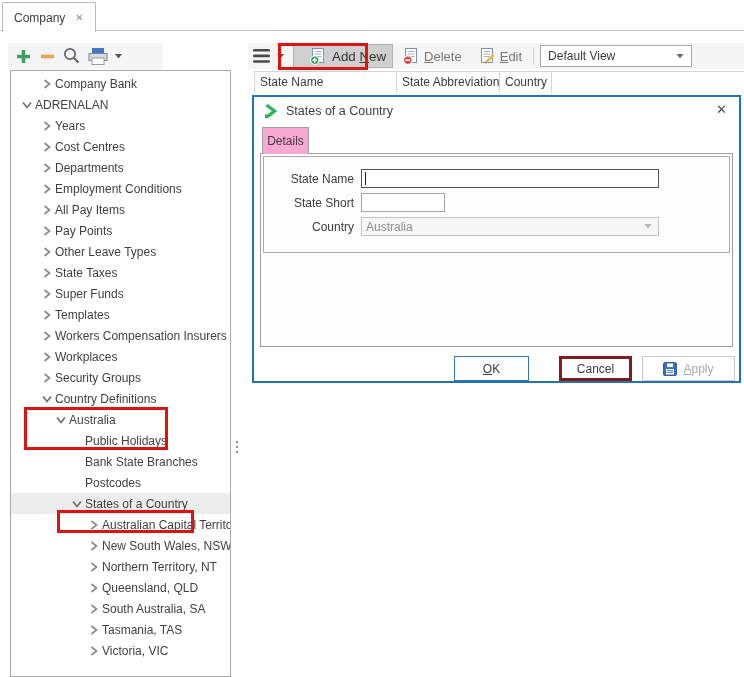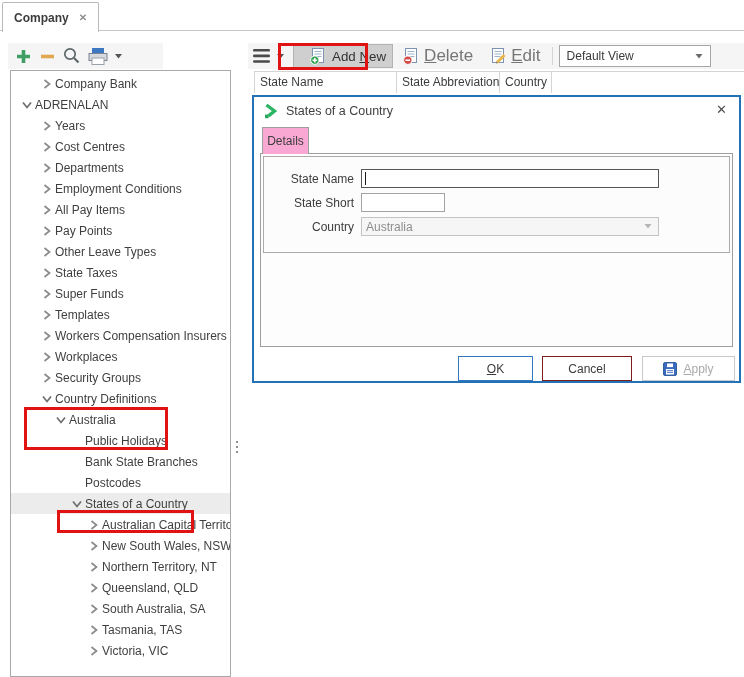--- a/index.html
+++ b/index.html
@@ -2,31 +2,31 @@
 <html><head>
 <meta charset="utf-8">
 <style>
   * { margin:0; padding:0; box-sizing:border-box; }
   html,body { width:744px; height:677px; background:#fff; overflow:hidden; }
   body { font-family:"Liberation Sans", sans-serif; font-size:12px; color:#3c3c3c; }
   #app { position:relative; width:744px; height:677px; background:#fff; }
 
   
   .tabstrip { position:absolute; left:0; top:0; width:744px; height:31px; background:#fff; border-bottom:1px solid #c6c6c6; }
-  .tab { position:absolute; left:2px; top:2px; height:30px; background:#fff; border:1px solid #b9b9b9; border-bottom:none; border-radius:2px 2px 0 0; display:flex; align-items:center; padding:0 11px; gap:10px; z-index:2;font-weight:bold; }
+  .tab { position:absolute; left:2px; top:2px; height:30px; background:#fff; border:1px solid #b9b9b9; border-bottom:none; border-radius:2px 2px 0 0; display:flex; align-items:center; padding:0 11px; gap:10px; z-index:2; }
   .tab-close { color:#8f8f8f; font-size:10px; cursor:default; }
 
   
   .lt-toolbar { position:absolute; left:8px; top:43px; width:155px; height:26px; background:#f5f5f6; display:flex; align-items:center; padding-left:6px; gap:5px; }
   .rt-toolbar { position:absolute; left:248px; top:43px; width:496px; height:26px; background:#f5f5f6; display:flex; align-items:center; padding-left:5px; }
   .tb-ico { display:flex; align-items:center; justify-content:center; }
   .caret { margin-left:1px; }
 
   .btn-addnew { display:flex; align-items:center; gap:5px; height:24px; padding:0 6px 0 16px; background:#cfcfcf; border:1px solid #b3b3b3; margin-left:9px; color:#333; }
-  .btn-flat { display:flex; align-items:center; gap:4px; height:24px; padding:0 4px; background:transparent; border:none; color:#767676; font-size:17px; }
+  .btn-flat { display:flex; align-items:center; gap:4px; height:24px; padding:0 4px; background:transparent; border:none; color:#767676; font-size:13px; }
   .btn-delete { margin-left:6px; }
   .btn-edit { margin-left:9px; }
   .tb-sep { width:1px; height:18px; background:#d4d4d4; margin:0 6px 0 7px; }
   .combo-view { width:152px; height:22px; background:#fff; border:1px solid #a6a6a6; display:flex; align-items:center; padding:8px 7px; color:#3a3a3a; justify-content:space-between; }
   .mn { text-decoration:underline; }
 
   
   .grid-header { position:absolute; left:254px; top:71px; width:490px; height:22px; display:flex; border-top:1px solid #d5d5d5; border-left:1px solid #d5d5d5; background:#fff; }
   .gh-cell { border-right:1px solid #d5d5d5; padding:0 0 0 5px; line-height:21px; color:#3c3c3c; overflow:hidden; white-space:nowrap; }
   .gh-fill { flex:1; border-right:none; }
@@ -58,21 +58,21 @@
   .f-input-wrap { position:relative; margin-left:7px; }
   .f-input { height:19px; border:1px solid #a3a3a3; background:#fff; font:inherit; padding:0 3px; outline:none; }
   .f-input.focused { border-color:#555; }
   .inp-statename { width:298px; }
   .inp-stateshort { width:84px; }
   .caret-bar { position:absolute; left:4px; top:3px; width:1px; height:13px; background:#1a1a1a; }
   .combo-country { width:298px; height:19px; margin-left:7px; border:1px solid #c3c3c3; background:#f6f6f6; color:#8e8e8e; display:flex; align-items:center; justify-content:space-between; padding:0 6px 0 4px; }
   .dlg-buttons { position:absolute; left:0; right:4px; top:259px; height:25px; display:flex; justify-content:flex-end; align-items:center; }
   .dbtn { height:25px; display:flex; align-items:center; justify-content:center; background:#fff; font:inherit; color:#3a3a3a; }
   .btn-ok { width:75px; border:1px solid #3277bb; }
-  .btn-cancel { width:90px; border:1px solid #7f1d1d; margin-left:9px; }
+  .btn-cancel { width:73px; border:3px solid #7f1d1d; margin-left:30px; }
   .btn-apply { width:93px; border:1px solid #c9c9c9; margin-left:10px; color:#a9a9a9; gap:6px; }
 
   
   .anno { position:absolute; border:3px solid #e01212; background:transparent; z-index:50; pointer-events:none; }
   .anno1 { left:278px; top:43px; width:90px; height:27px; }
   .anno2 { left:24px; top:407px; width:144px; height:43px; }
   .anno3 { left:57px; top:510px; width:137px; height:23px; }
 </style>
 </head>
 <body>

